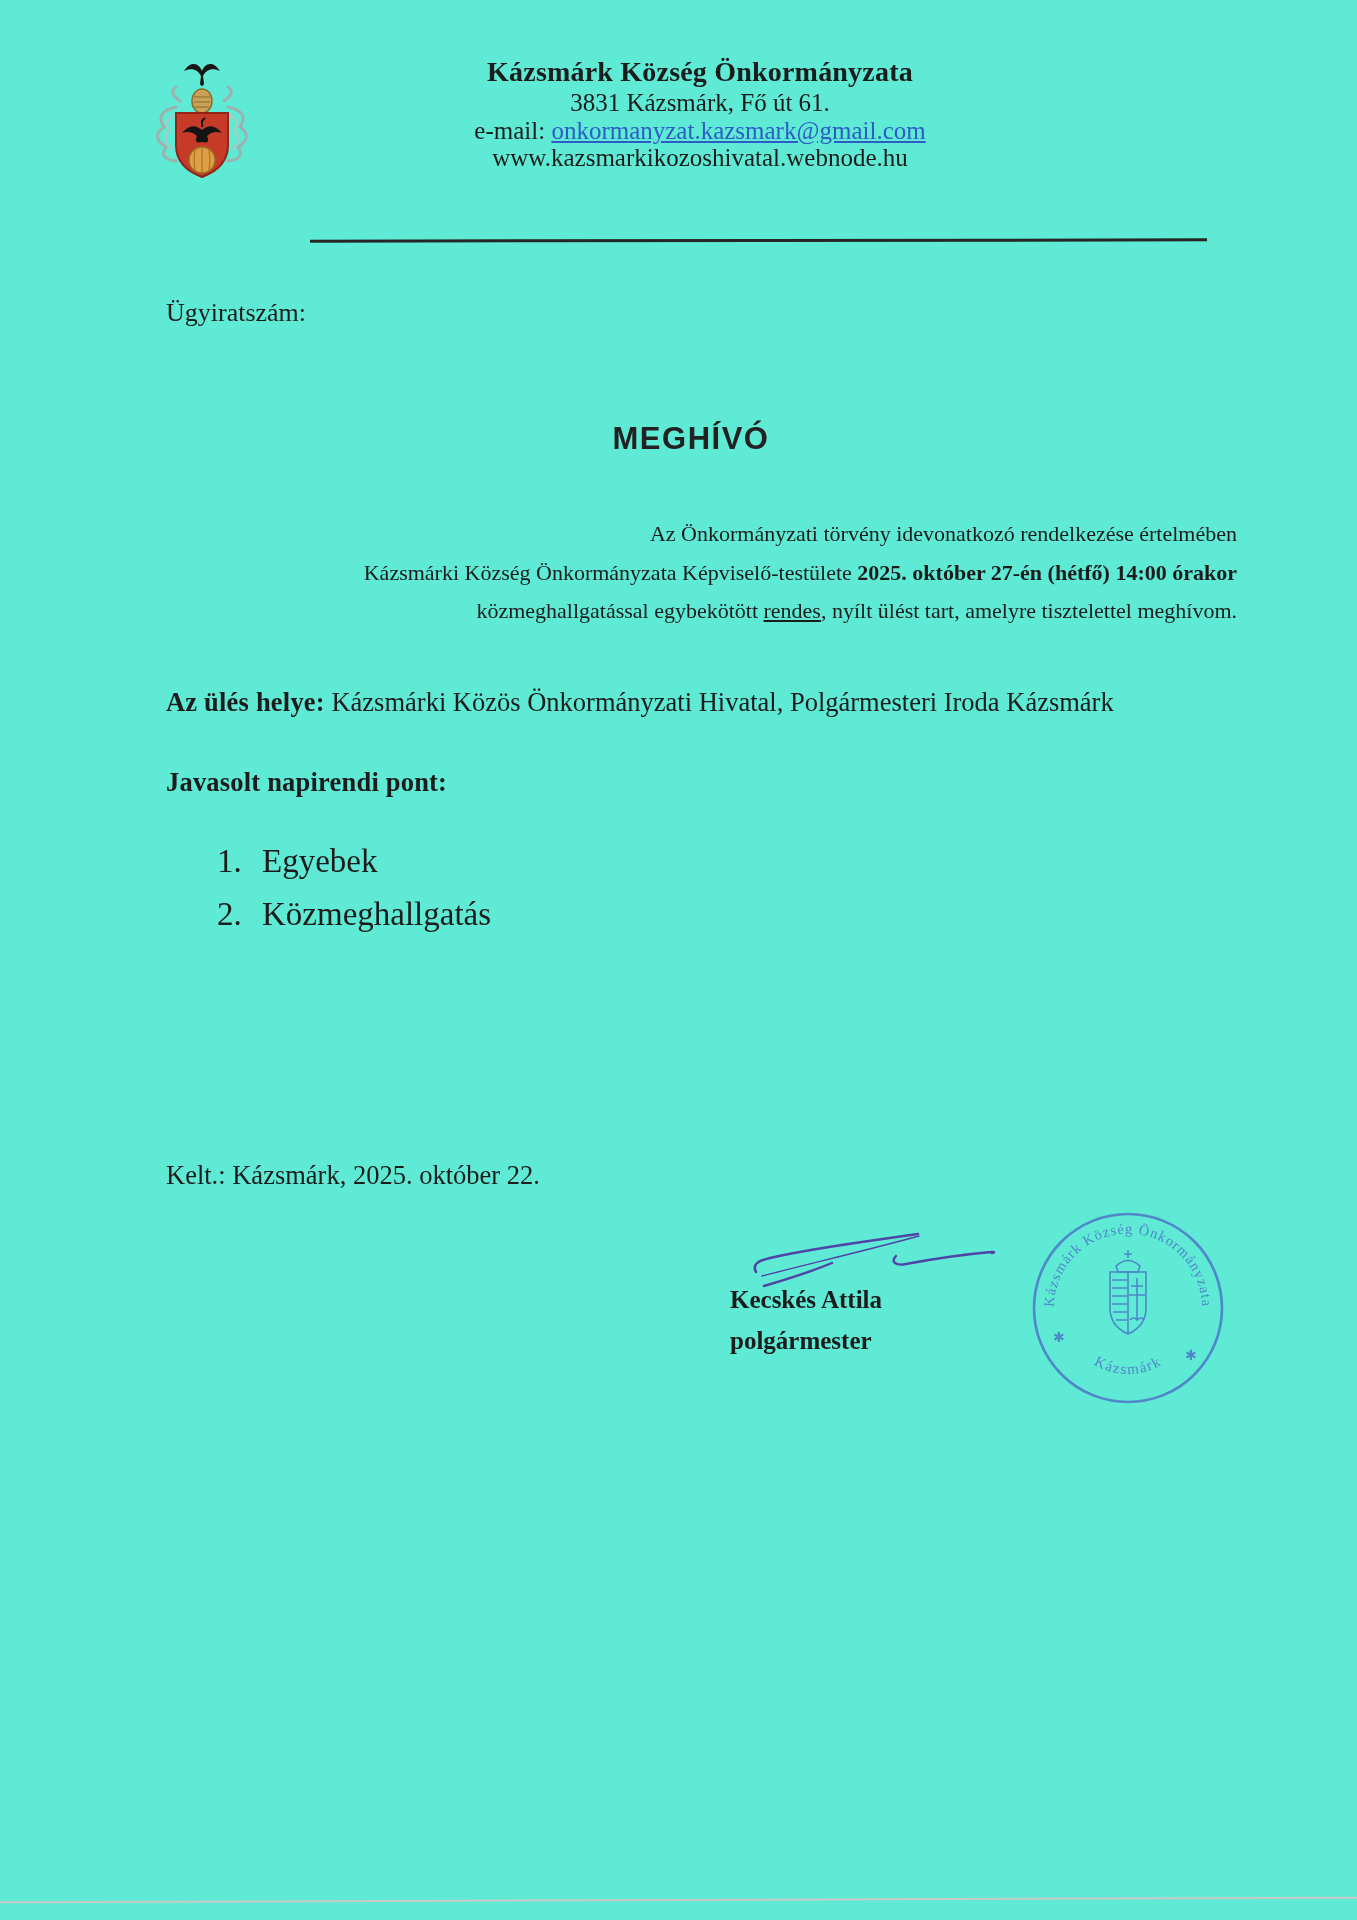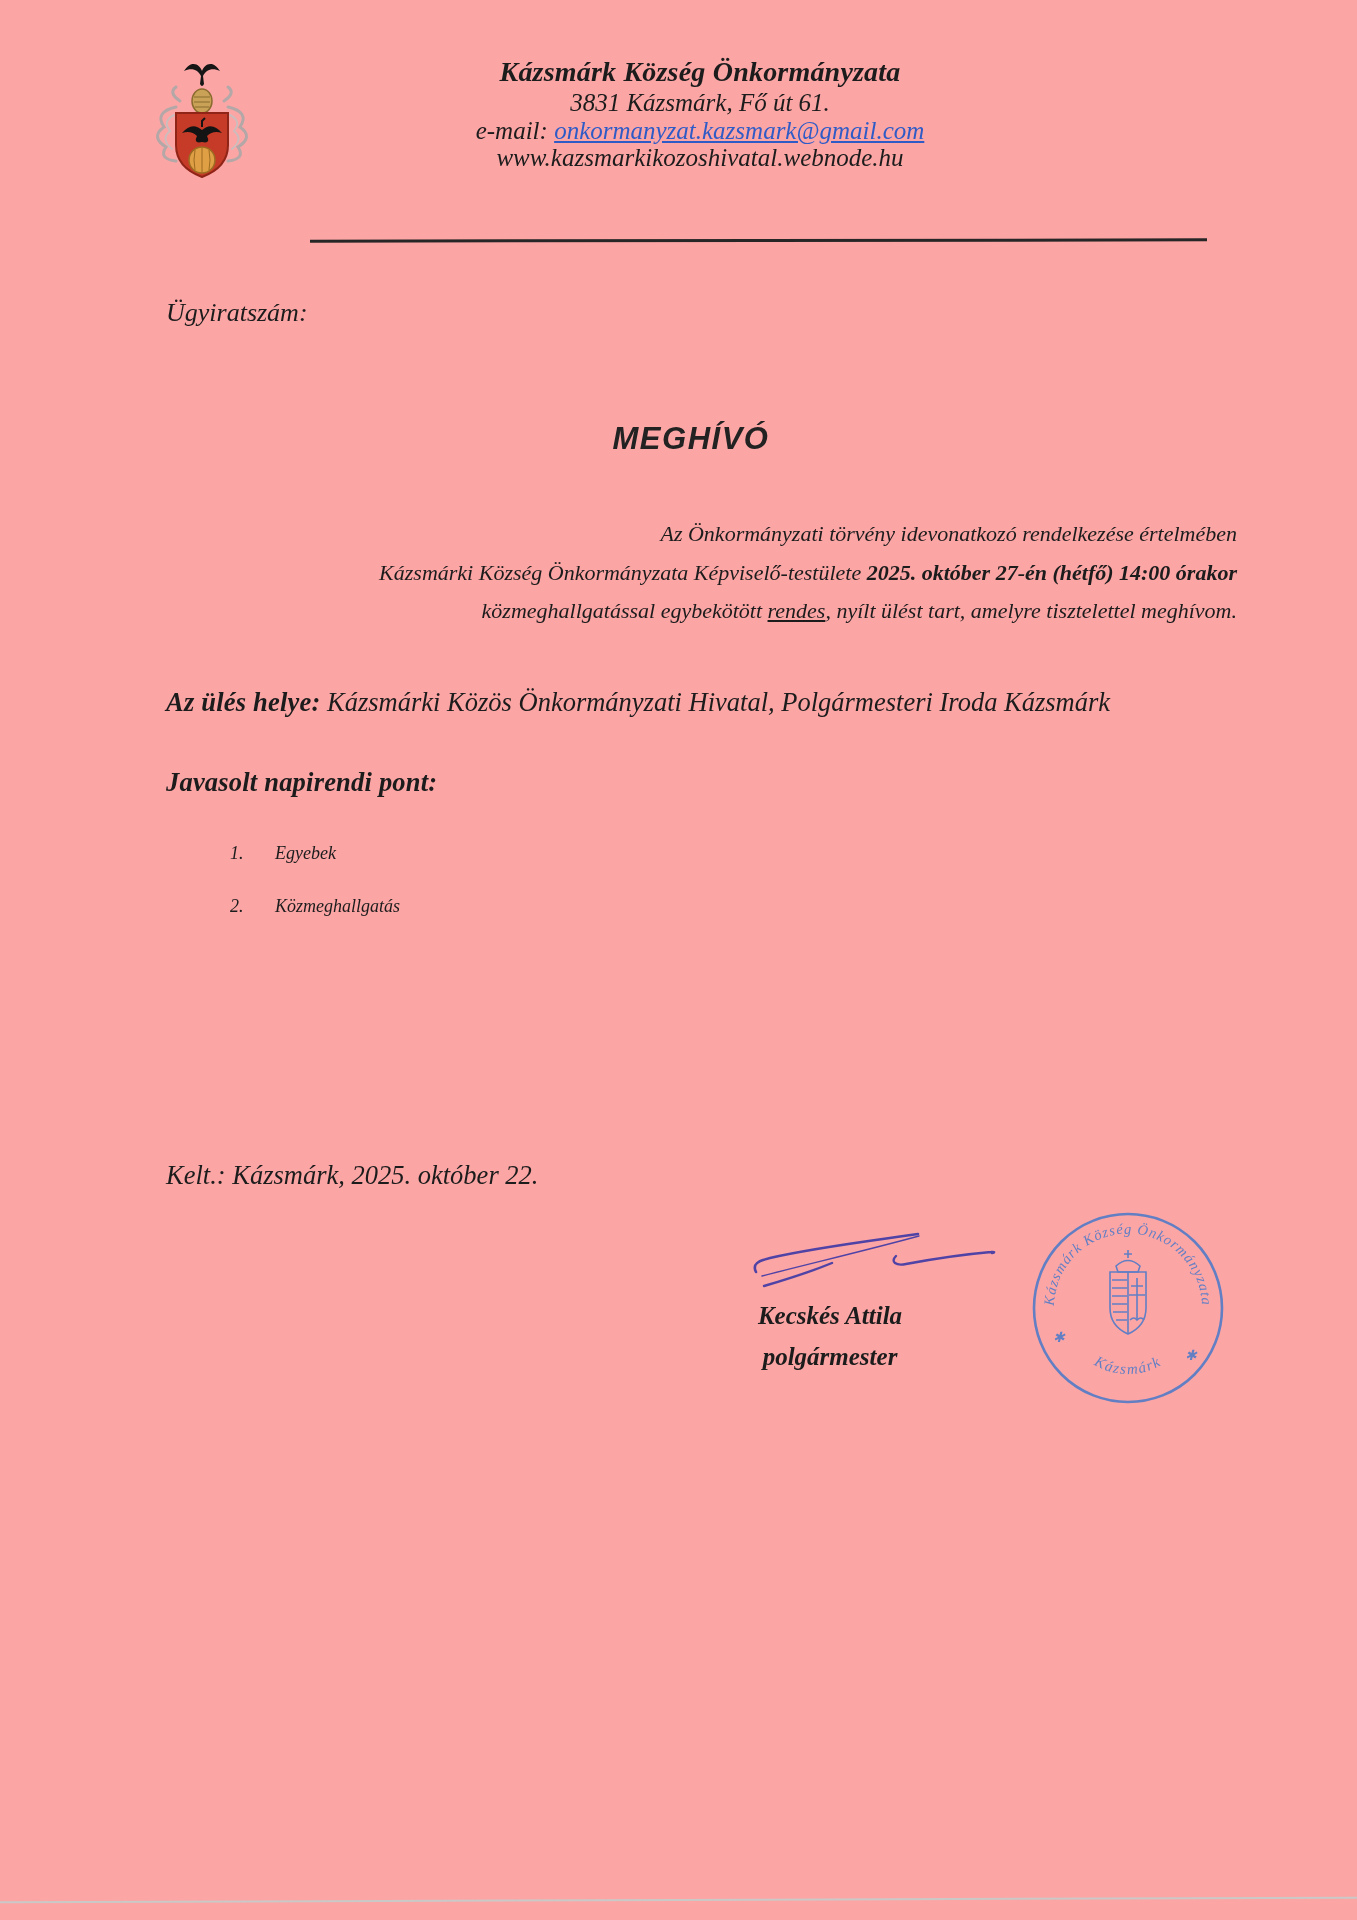--- a/index.html
+++ b/index.html
@@ -1,24 +1,23 @@
 <!DOCTYPE html>
 <html lang="hu"><head>
 <meta charset="utf-8">
 <style>
   html,body{margin:0;padding:0;}
   .page{
     position:relative;
     width:1357px;
     height:1920px;
-    background:#fca5a5;
+    background:#5eead4;
     overflow:hidden;
     font-family:"Liberation Serif", serif;
     color:#1c1c1c;
-    font-style:italic;
   }
   
   .logo{position:absolute;left:146px;top:56px;width:112px;height:132px;}
   .header-text{
     position:absolute;left:290px;top:57px;width:820px;
     text-align:center;font-size:25px;line-height:27.5px;
   }
   .org{font-weight:bold;font-size:28px;line-height:30px;margin-bottom:2px;letter-spacing:.2px;}
   .email{color:#2f5bc7;text-decoration:underline;cursor:pointer;}
   .rule{position:absolute;left:310px;top:239px;width:897px;height:3px;background:#262626;transform:rotate(-0.08deg);}
@@ -30,28 +29,28 @@
     letter-spacing:1.5px;color:#222;
   }
   .intro{
     position:absolute;left:145px;top:489px;width:1092px;
     text-align:right;font-size:22px;line-height:38.7px;margin-top:26px;
   }
   .intro .u{text-decoration:underline;}
   .venue{position:absolute;left:166px;top:687px;font-size:26.5px;}
   .venue b{letter-spacing:.2px;}
   .agenda-label{position:absolute;left:166px;top:767px;font-size:26.5px;font-weight:bold;letter-spacing:.2px;}
-  .agenda-item{position:absolute;left:230px;font-size:18px;}
+  .agenda-item{position:absolute;left:217px;font-size:33px;}
   .agenda-item .num{display:inline-block;width:45px;}
   .item1{top:843px;}
   .item2{top:896px;}
   .dateline{position:absolute;left:166px;top:1160px;font-size:26.5px;}
   
   .signature{position:absolute;left:748px;top:1228px;width:250px;height:62px;}
-  .signer{position:absolute;left:730px;top:1286px;width:200px;text-align:center;font-size:25px;font-weight:bold;margin-top:16px;}
+  .signer{position:absolute;left:730px;top:1286px;width:200px;text-align:left;font-size:25px;font-weight:bold;}
   .signer .stitle{margin-top:13px;}
   .stamp{position:absolute;left:1028px;top:1208px;width:200px;height:200px;opacity:.88;}
   .stamp text{font-family:"Liberation Serif", serif;}
   
   .scanline{position:absolute;left:-4px;top:1899px;width:1365px;height:2px;background:#c9c9c7;transform:rotate(-0.2deg);}
 </style>
 </head>
 <body>
 
 <div class="page">

